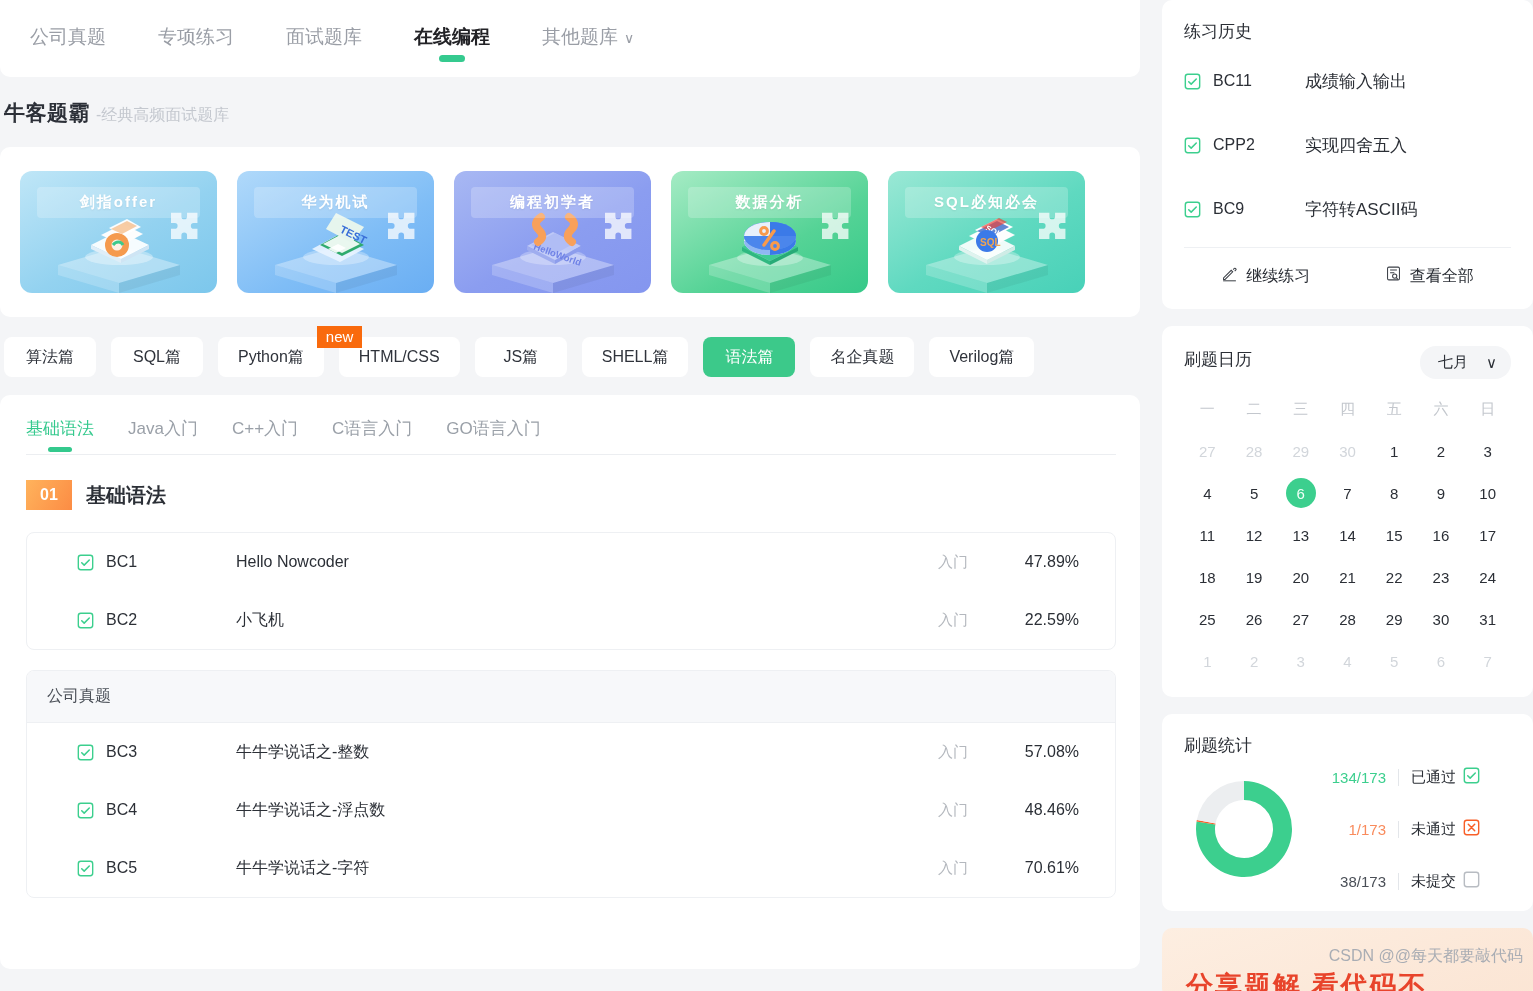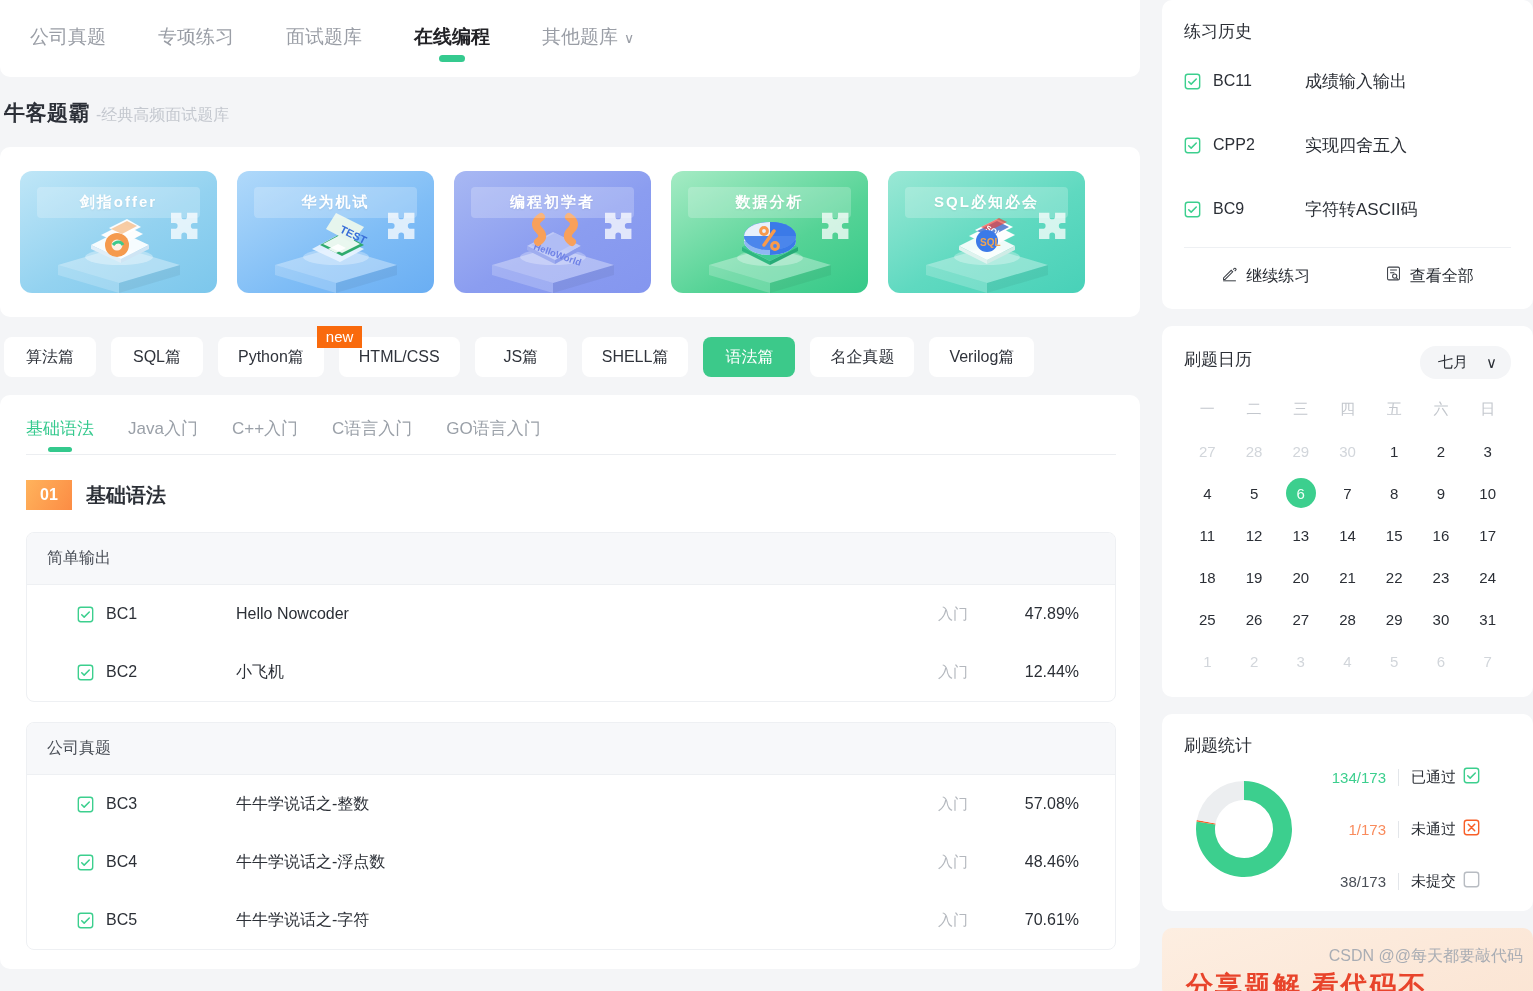--- a/index.html
+++ b/index.html
@@ -465,40 +465,39 @@
           <div class="subtab"><span>GO语言入门</span></div>
         </div>
 
       <div class="section-head">
         <div class="sec-num">01</div>
         <div class="sec-title">基础语法</div>
       </div>
 
       <div id="groups">
           <div class="group">
-            <div class="group-head">简单输出</div>
             <div class="prob-row">
               <span class="chk"><svg width="17" height="17" viewBox="0 0 18 18" fill="none">
                   <rect x="1.4" y="1.4" width="15.2" height="15.2" rx="2.6" stroke="#3ccf8e" stroke-width="1.5"></rect>
                   <path d="M5 9.2l2.6 2.6L13 6.4" stroke="#3ccf8e" stroke-width="1.6" fill="none" stroke-linecap="round" stroke-linejoin="round"></path>
                 </svg></span>
               <div class="prob-id">BC1</div>
               <div class="prob-name">Hello Nowcoder</div>
               <div class="prob-diff">入门</div>
               <div class="prob-pct">47.89%</div>
             </div>
             <div class="prob-row">
               <span class="chk"><svg width="17" height="17" viewBox="0 0 18 18" fill="none">
                   <rect x="1.4" y="1.4" width="15.2" height="15.2" rx="2.6" stroke="#3ccf8e" stroke-width="1.5"></rect>
                   <path d="M5 9.2l2.6 2.6L13 6.4" stroke="#3ccf8e" stroke-width="1.6" fill="none" stroke-linecap="round" stroke-linejoin="round"></path>
                 </svg></span>
               <div class="prob-id">BC2</div>
               <div class="prob-name">小飞机</div>
               <div class="prob-diff">入门</div>
-              <div class="prob-pct">12.44%</div>
+              <div class="prob-pct">22.59%</div>
             </div>
           </div>
           <div class="group">
             <div class="group-head">公司真题</div>
             <div class="prob-row">
               <span class="chk"><svg width="17" height="17" viewBox="0 0 18 18" fill="none">
                   <rect x="1.4" y="1.4" width="15.2" height="15.2" rx="2.6" stroke="#3ccf8e" stroke-width="1.5"></rect>
                   <path d="M5 9.2l2.6 2.6L13 6.4" stroke="#3ccf8e" stroke-width="1.6" fill="none" stroke-linecap="round" stroke-linejoin="round"></path>
                 </svg></span>
               <div class="prob-id">BC3</div>

